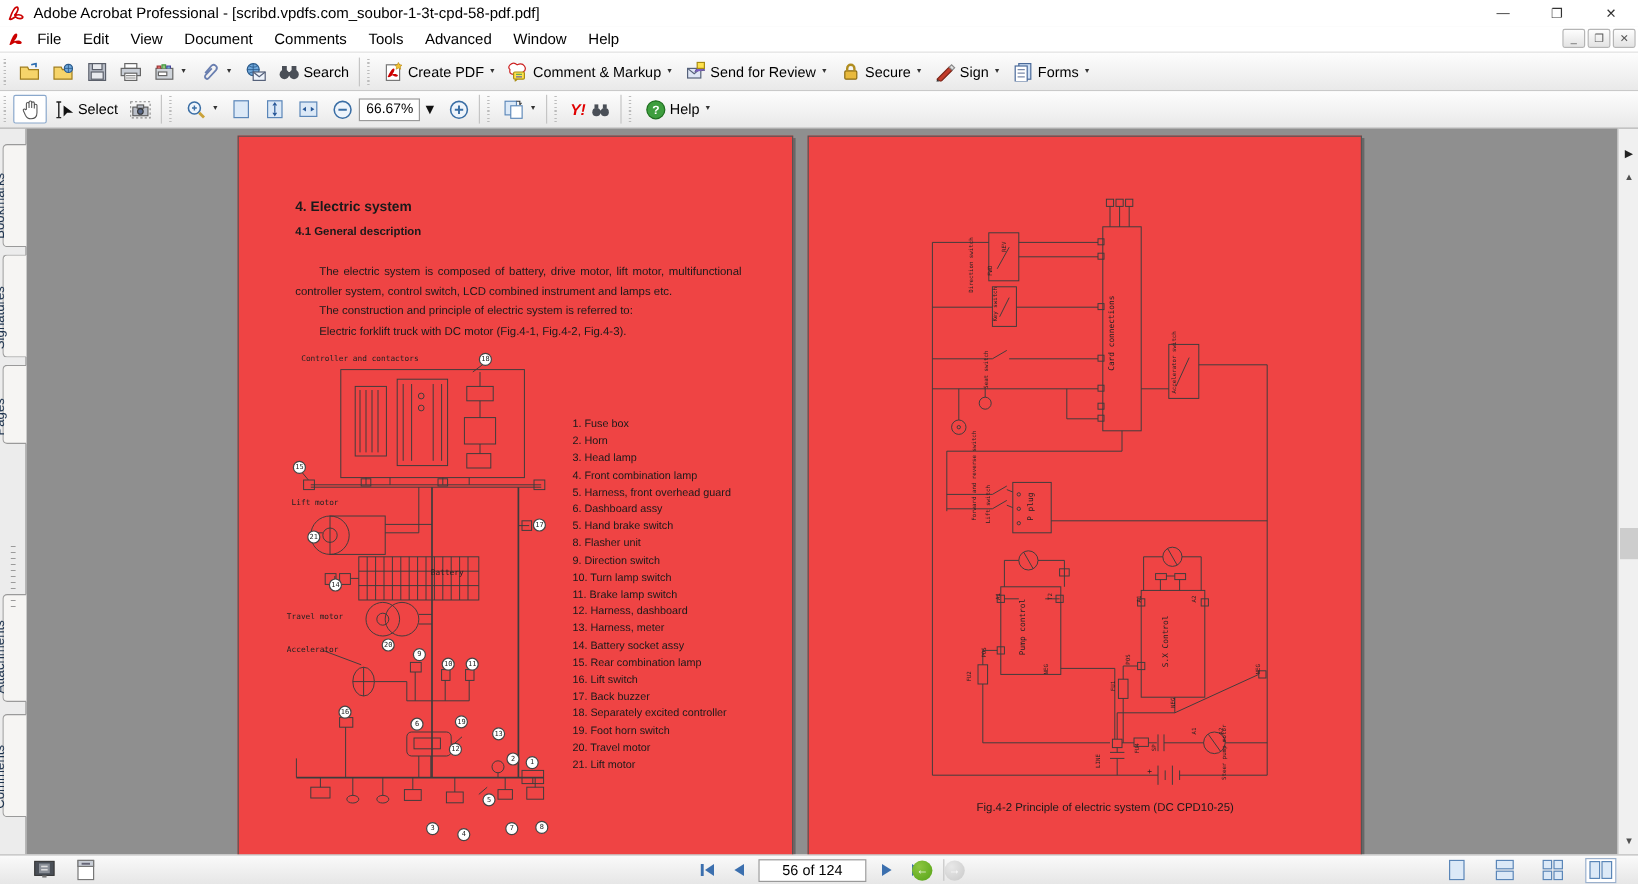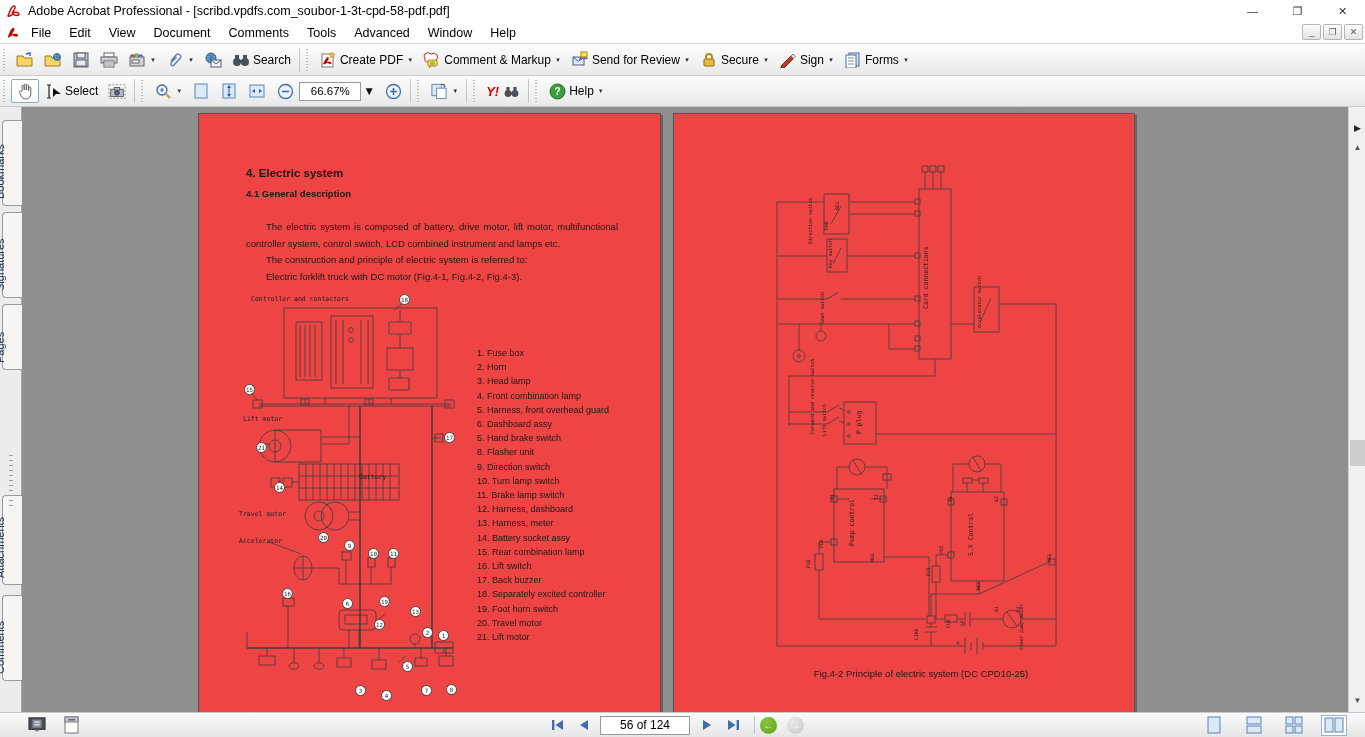--- a/index.html
+++ b/index.html
@@ -23,21 +23,21 @@
   .toolbar { position:absolute; left:0; width:100%; background:linear-gradient(#fdfdfd,#e9e9e9); border-bottom:1px solid #c9c9c9; display:flex; align-items:center; }
   .tb1 { top:44px; height:32px; }
   .tb2 { top:76px; height:31px; }
   .grip { width:5px; height:22px; margin:0 4px 0 2px; background-image:repeating-linear-gradient(#bbb 0 1px, transparent 1px 3px); background-size:2px 100%; background-repeat:no-repeat; background-position:1px 0; }
   .tbtn { display:flex; align-items:center; gap:3px; padding:2px 4px; border:1px solid transparent; border-radius:2px; font-size:12px; color:#000; white-space:nowrap; }
   .tbtn.pressed { background:#fff; border-color:#8aa8cc; }
   .tbtn .caret { font-size:6px; color:#333; margin-left:1px; }
   .tb-sep { width:1px; height:24px; background:#c5c5c5; margin:0 3px; }
   .icon { display:inline-flex; width:18px; height:18px; align-items:center; justify-content:center; }
   .icon svg { display:block; }
-  .zoombox { width:62px; height:19px; border:1px solid #9a9a9a; background:#fff; font-size:11.5px; text-align:center; font-family:"Liberation Sans",sans-serif; }
+  .zoombox { width:51px; height:19px; border:1px solid #9a9a9a; background:#fff; font-size:11.5px; text-align:center; font-family:"Liberation Sans",sans-serif; }
   .ybold { color:#e00000; font-weight:bold; font-size:13px; font-style:italic; }
 
   
   .content { position:absolute; left:0; top:107px; width:100%; height:605px; background:#8f8f8f; overflow:hidden; }
   .navtabs { position:absolute; left:0; top:0; width:22px; height:100%; background:#ececec; border-right:1px solid #a8a8a8; }
   .navtab { position:absolute; left:2px; width:20px; background:#f6f5f3; border:1px solid #9a9a9a; border-right:none; border-radius:4px 0 0 4px; }
   .navtab span { position:absolute; left:3px; bottom:6px; transform:rotate(-90deg); transform-origin:0 100%; font-size:11px; color:#1f3550; white-space:nowrap; }
   .pane-grip { position:absolute; left:9px; top:348px; width:4px; height:52px; background-image:repeating-linear-gradient(#9a9a9a 0 1px, transparent 1px 5px); }
 
   
@@ -66,21 +66,21 @@
   
   .scrollbar { position:absolute; right:0; top:0; width:17px; height:100%; background:#f0f0f0; border-left:1px solid #d0d0d0; }
   .sb-handle { position:absolute; left:0; top:10px; width:17px; height:22px; font-size:9px; color:#222; display:flex; align-items:center; justify-content:center; }
   .sb-up { position:absolute; left:0; top:32px; width:17px; height:16px; font-size:8px; color:#505050; display:flex; align-items:center; justify-content:center; }
   .sb-down { position:absolute; left:0; bottom:4px; width:17px; height:16px; font-size:8px; color:#505050; display:flex; align-items:center; justify-content:center; }
   .sb-thumb { position:absolute; left:1px; top:333px; width:15px; height:26px; background:#cdcdcd; }
 
   
   .statusbar { position:absolute; left:0; top:712px; width:100%; height:25px; background:linear-gradient(#fafafa,#e6e6e6); border-top:1px solid #c9c9c9; display:flex; align-items:center; }
   .sb-left { display:flex; gap:16px; margin-left:28px; }
-  .nav-group { position:absolute; left:548px; display:flex; align-items:center; gap:8px; }
+  .nav-group { position:absolute; left:580px; display:flex; align-items:center; gap:8px; }
   .pagebox { width:90px; height:19px; border:1px solid #9a9a9a; background:#fff; text-align:center; font-size:12px; font-family:"Liberation Sans",sans-serif; }
   .hist-group { position:absolute; left:760px; display:flex; gap:10px; align-items:center; }
   .circle-btn { width:17px; height:17px; border-radius:50%; display:flex; align-items:center; justify-content:center; color:#fff; font-size:10px; font-weight:bold; }
   .layout-group { position:absolute; right:18px; display:flex; gap:14px; align-items:center; }
   .lay-btn { width:26px; height:21px; display:flex; align-items:center; justify-content:center; border:1px solid transparent; }
   .lay-btn.pressed { background:#fff; border-color:#9ab0cc; }
 </style>
 </head>
 <body>
 

